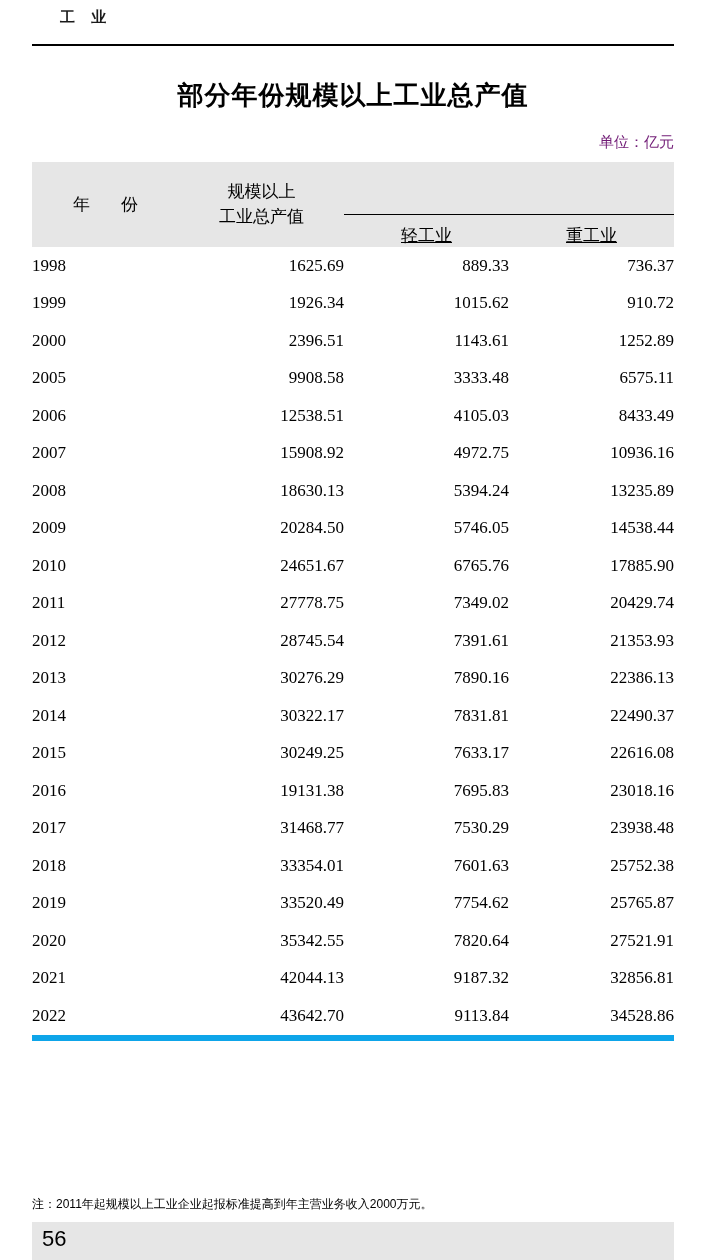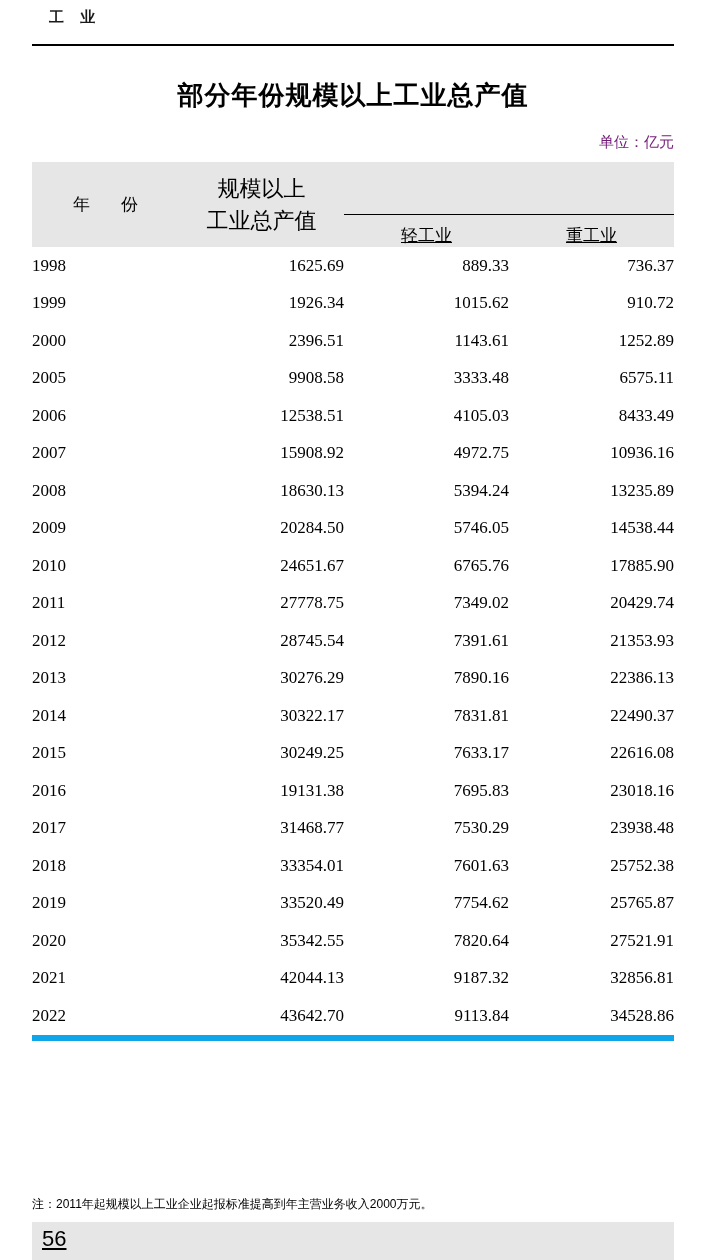--- a/index.html
+++ b/index.html
@@ -26,21 +26,21 @@
   
   .running-header {
     position: absolute;
     top: 0;
     left: 0;
     width: 706px;
     height: 50px;
   }
   .running-header-text {
     position: absolute;
-    left: 49px;
+    left: 60px;
     top: 8px;
     font-family: "Liberation Sans", sans-serif;
     font-weight: bold;
     font-size: 15px;
     letter-spacing: 6px;
     color: #1a1a1a;
   }
   .header-rule {
     position: absolute;
     left: 32px;
@@ -105,21 +105,21 @@
     text-indent: 7px;
     border-top: 2px solid #000;
     border-bottom: 2px solid #000;
   }
   .th-total {
     width: 165px;
     height: 85px;
     text-align: center;
     vertical-align: middle;
     font-family: "Liberation Sans", sans-serif;
-    font-size: 22px;
+    font-size: 17px;
     line-height: 1.45;
     border-top: 2px solid #000;
     border-bottom: 2px solid #000;
     border-left: 1px solid #ffffff;
   }
   .th-sub {
     width: 165px;
     height: 85px;
     text-align: center;
     vertical-align: bottom;
@@ -178,21 +178,20 @@
     height: 38px;
     background: #e6e6e6;
   }
   .page-number {
     position: absolute;
     left: 42px;
     top: 1226px;
     font-family: "Liberation Sans", sans-serif;
     font-size: 22px;
     color: #000000;
-    text-decoration: underline;
   }
 </style>
 </head>
 <body>
 
 <div class="page">
 
   <div class="running-header">
     <div class="running-header-text">工 业</div>
     <div class="header-rule"></div>

